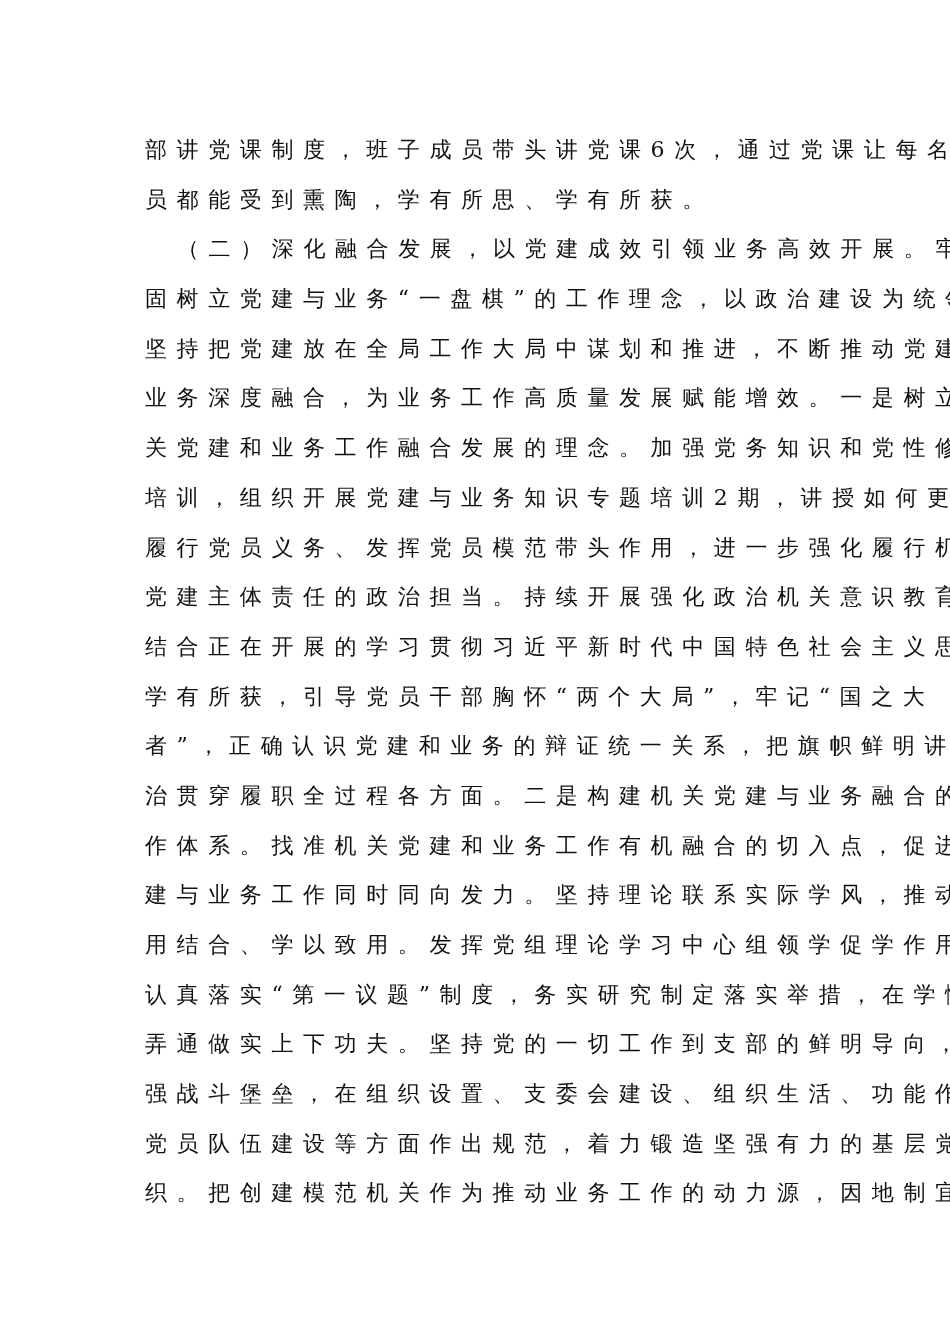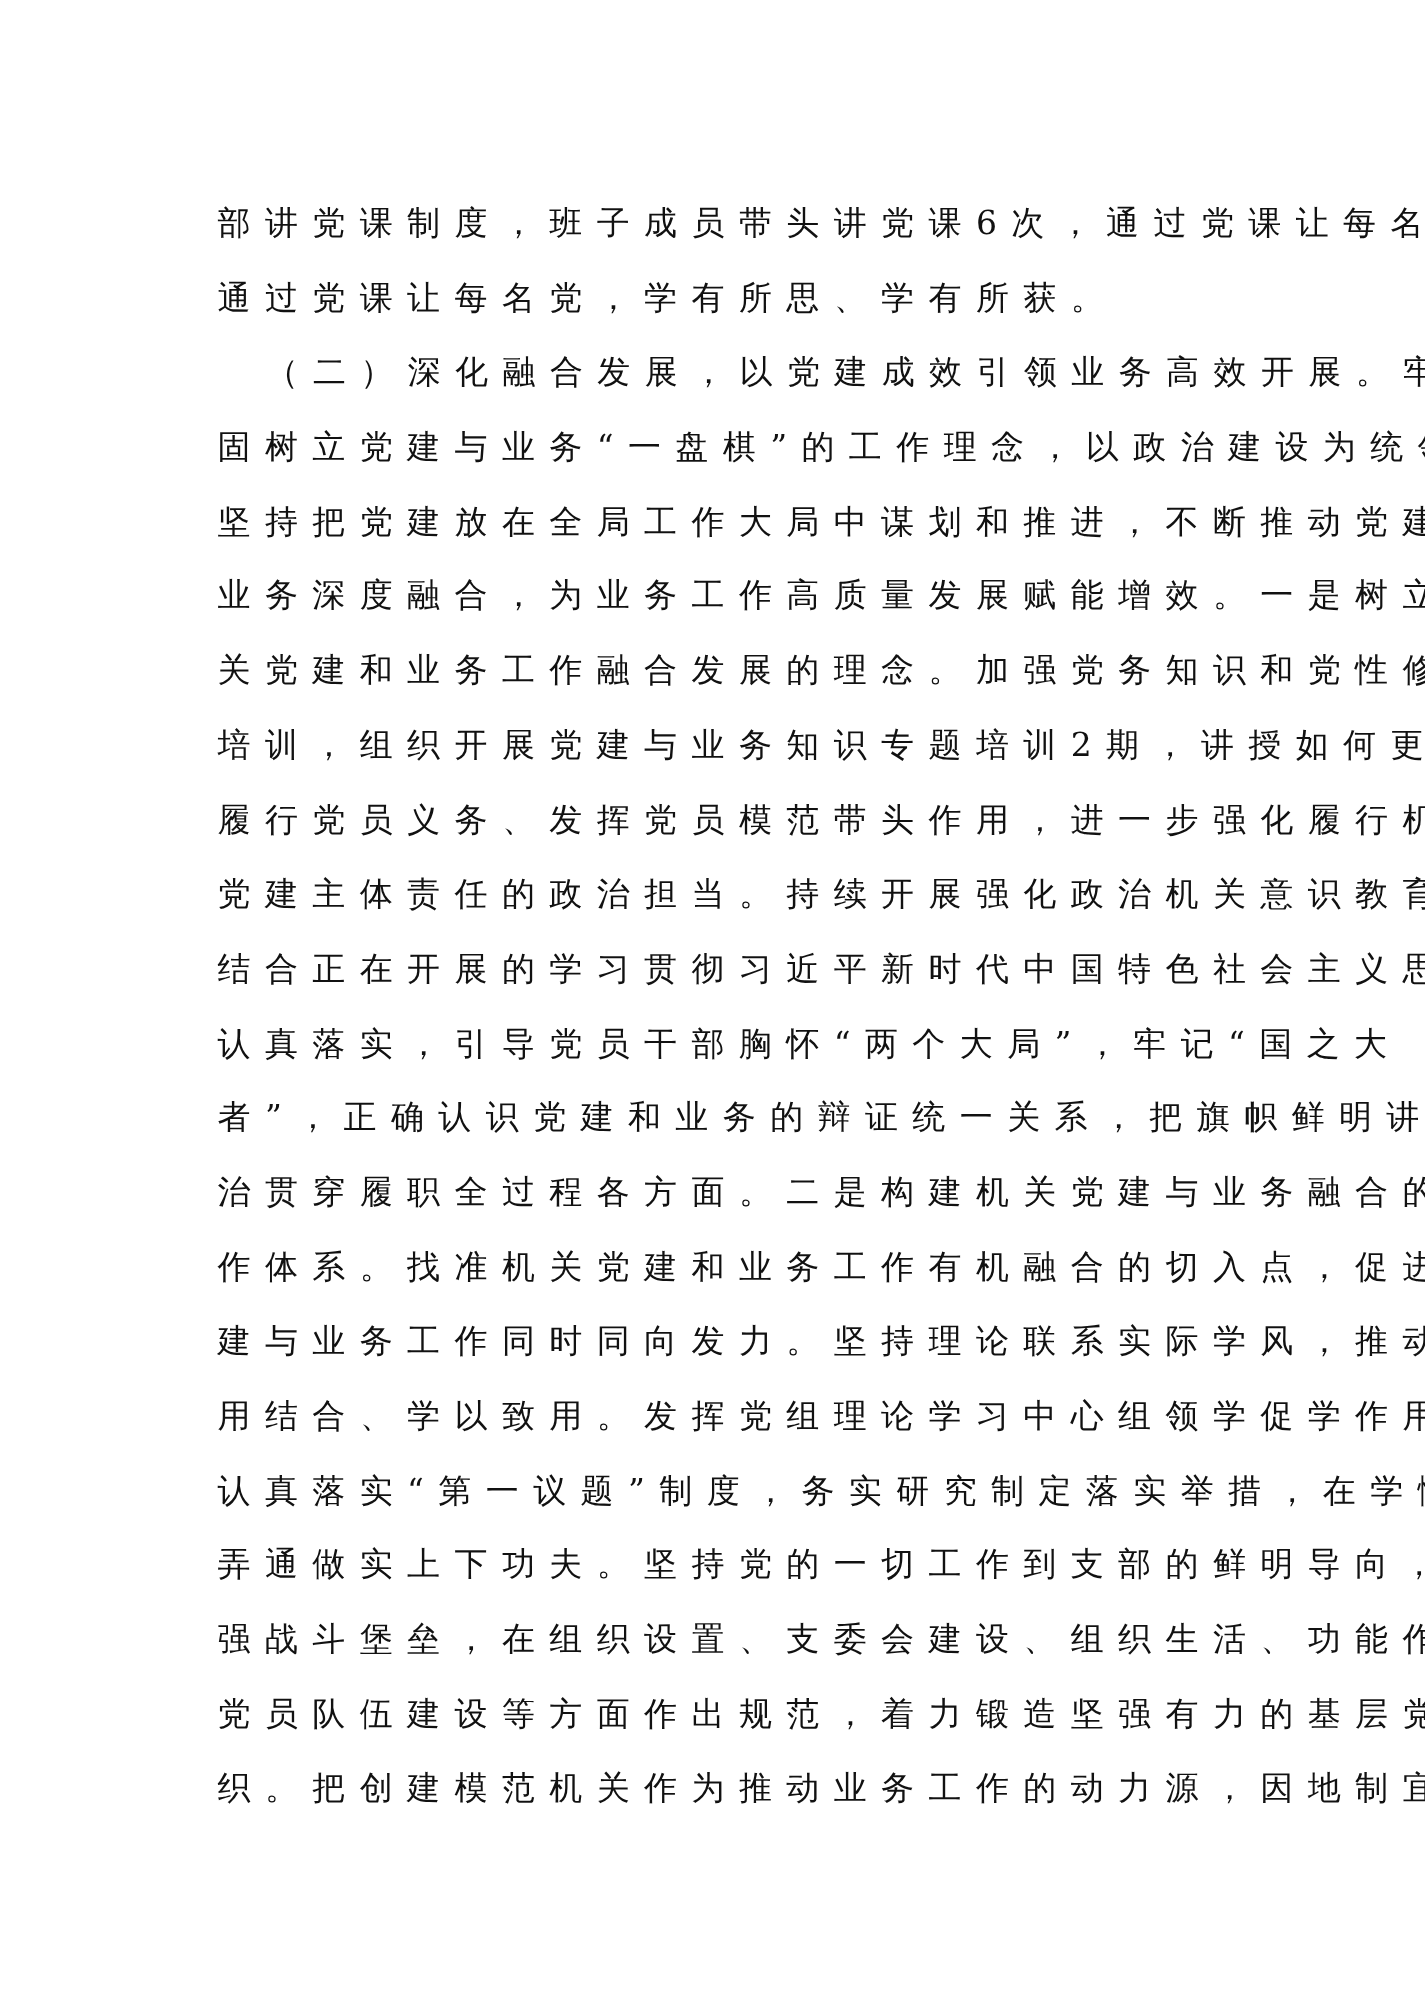--- a/index.html
+++ b/index.html
@@ -16,31 +16,31 @@
     color: #111;
     white-space: nowrap;
   }
   .line.indent { left: 177px; }
 </style>
 </head>
 <body>
 
 <div class="page">
   <div class="line" style="top:134px">部讲党课制度，班子成员带头讲党课6次，通过党课让每名党</div>
-  <div class="line" style="top:184px">通过党课让每名党，学有所思、学有所获。</div>
+  <div class="line" style="top:184px">员都能受到熏陶，学有所思、学有所获。</div>
   <div class="line indent" style="top:233px">（二）深化融合发展，以党建成效引领业务高效开展。牢</div>
   <div class="line" style="top:283px">固树立党建与业务“一盘棋”的工作理念，以政治建设为统领，</div>
   <div class="line" style="top:333px">坚持把党建放在全局工作大局中谋划和推进，不断推动党建与</div>
   <div class="line" style="top:382px">业务深度融合，为业务工作高质量发展赋能增效。一是树立机</div>
   <div class="line" style="top:432px">关党建和业务工作融合发展的理念。加强党务知识和党性修养</div>
   <div class="line" style="top:482px">培训，组织开展党建与业务知识专题培训2期，讲授如何更好</div>
   <div class="line" style="top:532px">履行党员义务、发挥党员模范带头作用，进一步强化履行机关</div>
   <div class="line" style="top:581px">党建主体责任的政治担当。持续开展强化政治机关意识教育，</div>
   <div class="line" style="top:631px">结合正在开展的学习贯彻习近平新时代中国特色社会主义思想</div>
-  <div class="line" style="top:681px">认真落实，引导党员干部胸怀“两个大局”，牢记“国之大</div>
+  <div class="line" style="top:681px">学有所获，引导党员干部胸怀“两个大局”，牢记“国之大</div>
   <div class="line" style="top:730px">者”，正确认识党建和业务的辩证统一关系，把旗帜鲜明讲政</div>
   <div class="line" style="top:780px">治贯穿履职全过程各方面。二是构建机关党建与业务融合的工</div>
   <div class="line" style="top:830px">作体系。找准机关党建和业务工作有机融合的切入点，促进党</div>
   <div class="line" style="top:879px">建与业务工作同时同向发力。坚持理论联系实际学风，推动学</div>
   <div class="line" style="top:929px">用结合、学以致用。发挥党组理论学习中心组领学促学作用，</div>
   <div class="line" style="top:979px">认真落实“第一议题”制度，务实研究制定落实举措，在学懂</div>
   <div class="line" style="top:1028px">弄通做实上下功夫。坚持党的一切工作到支部的鲜明导向，建</div>
   <div class="line" style="top:1078px">强战斗堡垒，在组织设置、支委会建设、组织生活、功能作用、</div>
   <div class="line" style="top:1128px">党员队伍建设等方面作出规范，着力锻造坚强有力的基层党组</div>
   <div class="line" style="top:1177px">织。把创建模范机关作为推动业务工作的动力源，因地制宜打</div>

